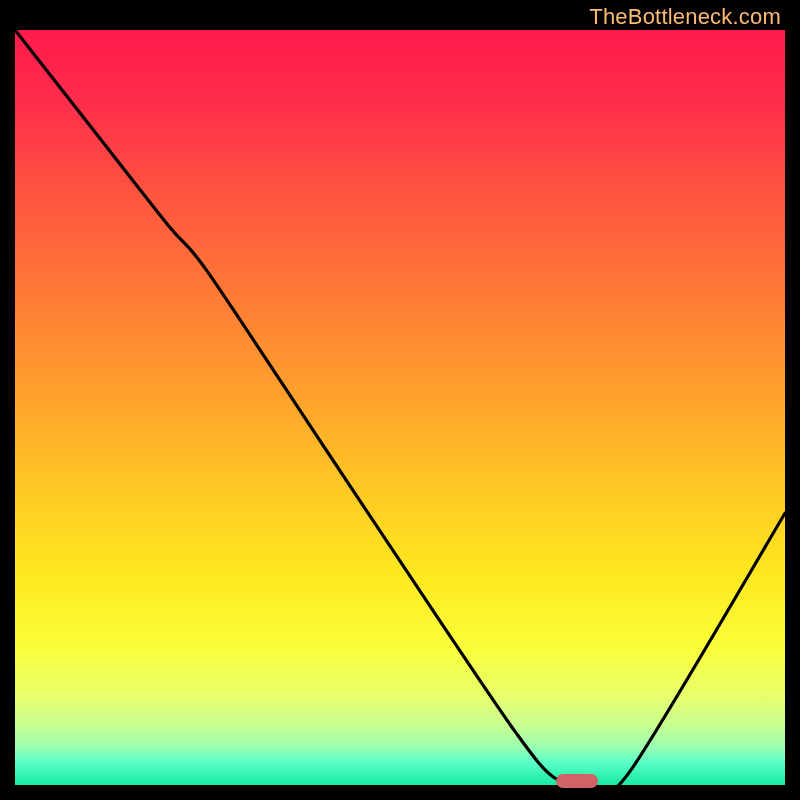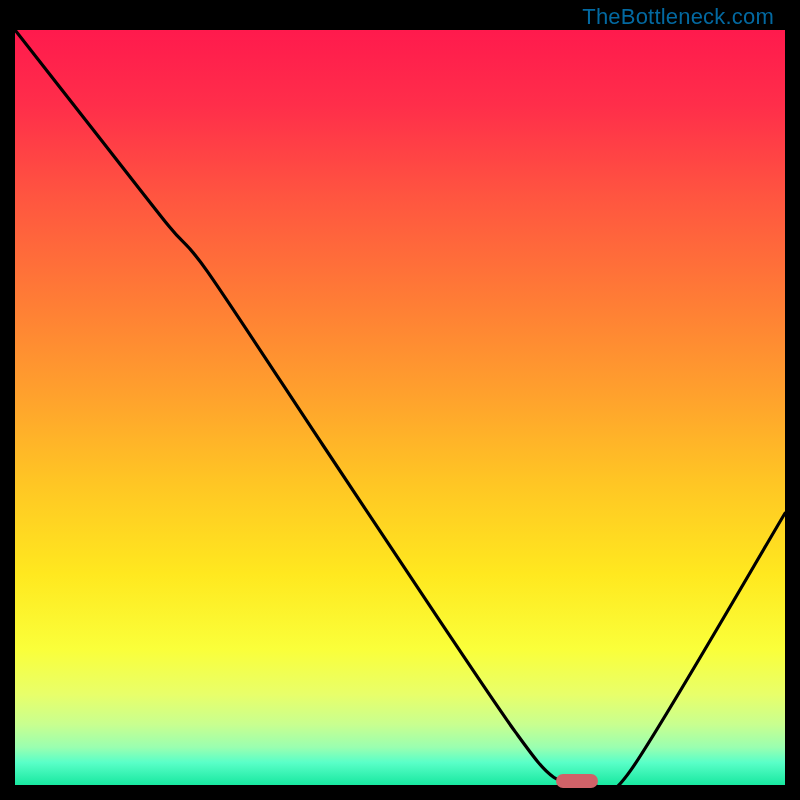--- a/index.html
+++ b/index.html
@@ -43,25 +43,25 @@
     position: absolute;
     width: 42px;
     height: 14px;
     border-radius: 7px;
     background: #d06268;
     transform: translate(-50%, -50%);
   }
   .watermark {
     position: absolute;
     top: 4px;
-    right: 26px;
+    right: 19px;
     font-family: Arial, Helvetica, sans-serif;
     font-size: 22px;
     font-weight: 400;
-    color: #0369a1;
+    color: #fdba74;
     letter-spacing: 0.2px;
   }
 </style>
 </head>
 <body>
 
 <div class="frame">
   <div class="watermark">TheBottleneck.com</div>
   <div class="plot">
     <svg class="curve" viewBox="0 0 770 755" preserveAspectRatio="none">

